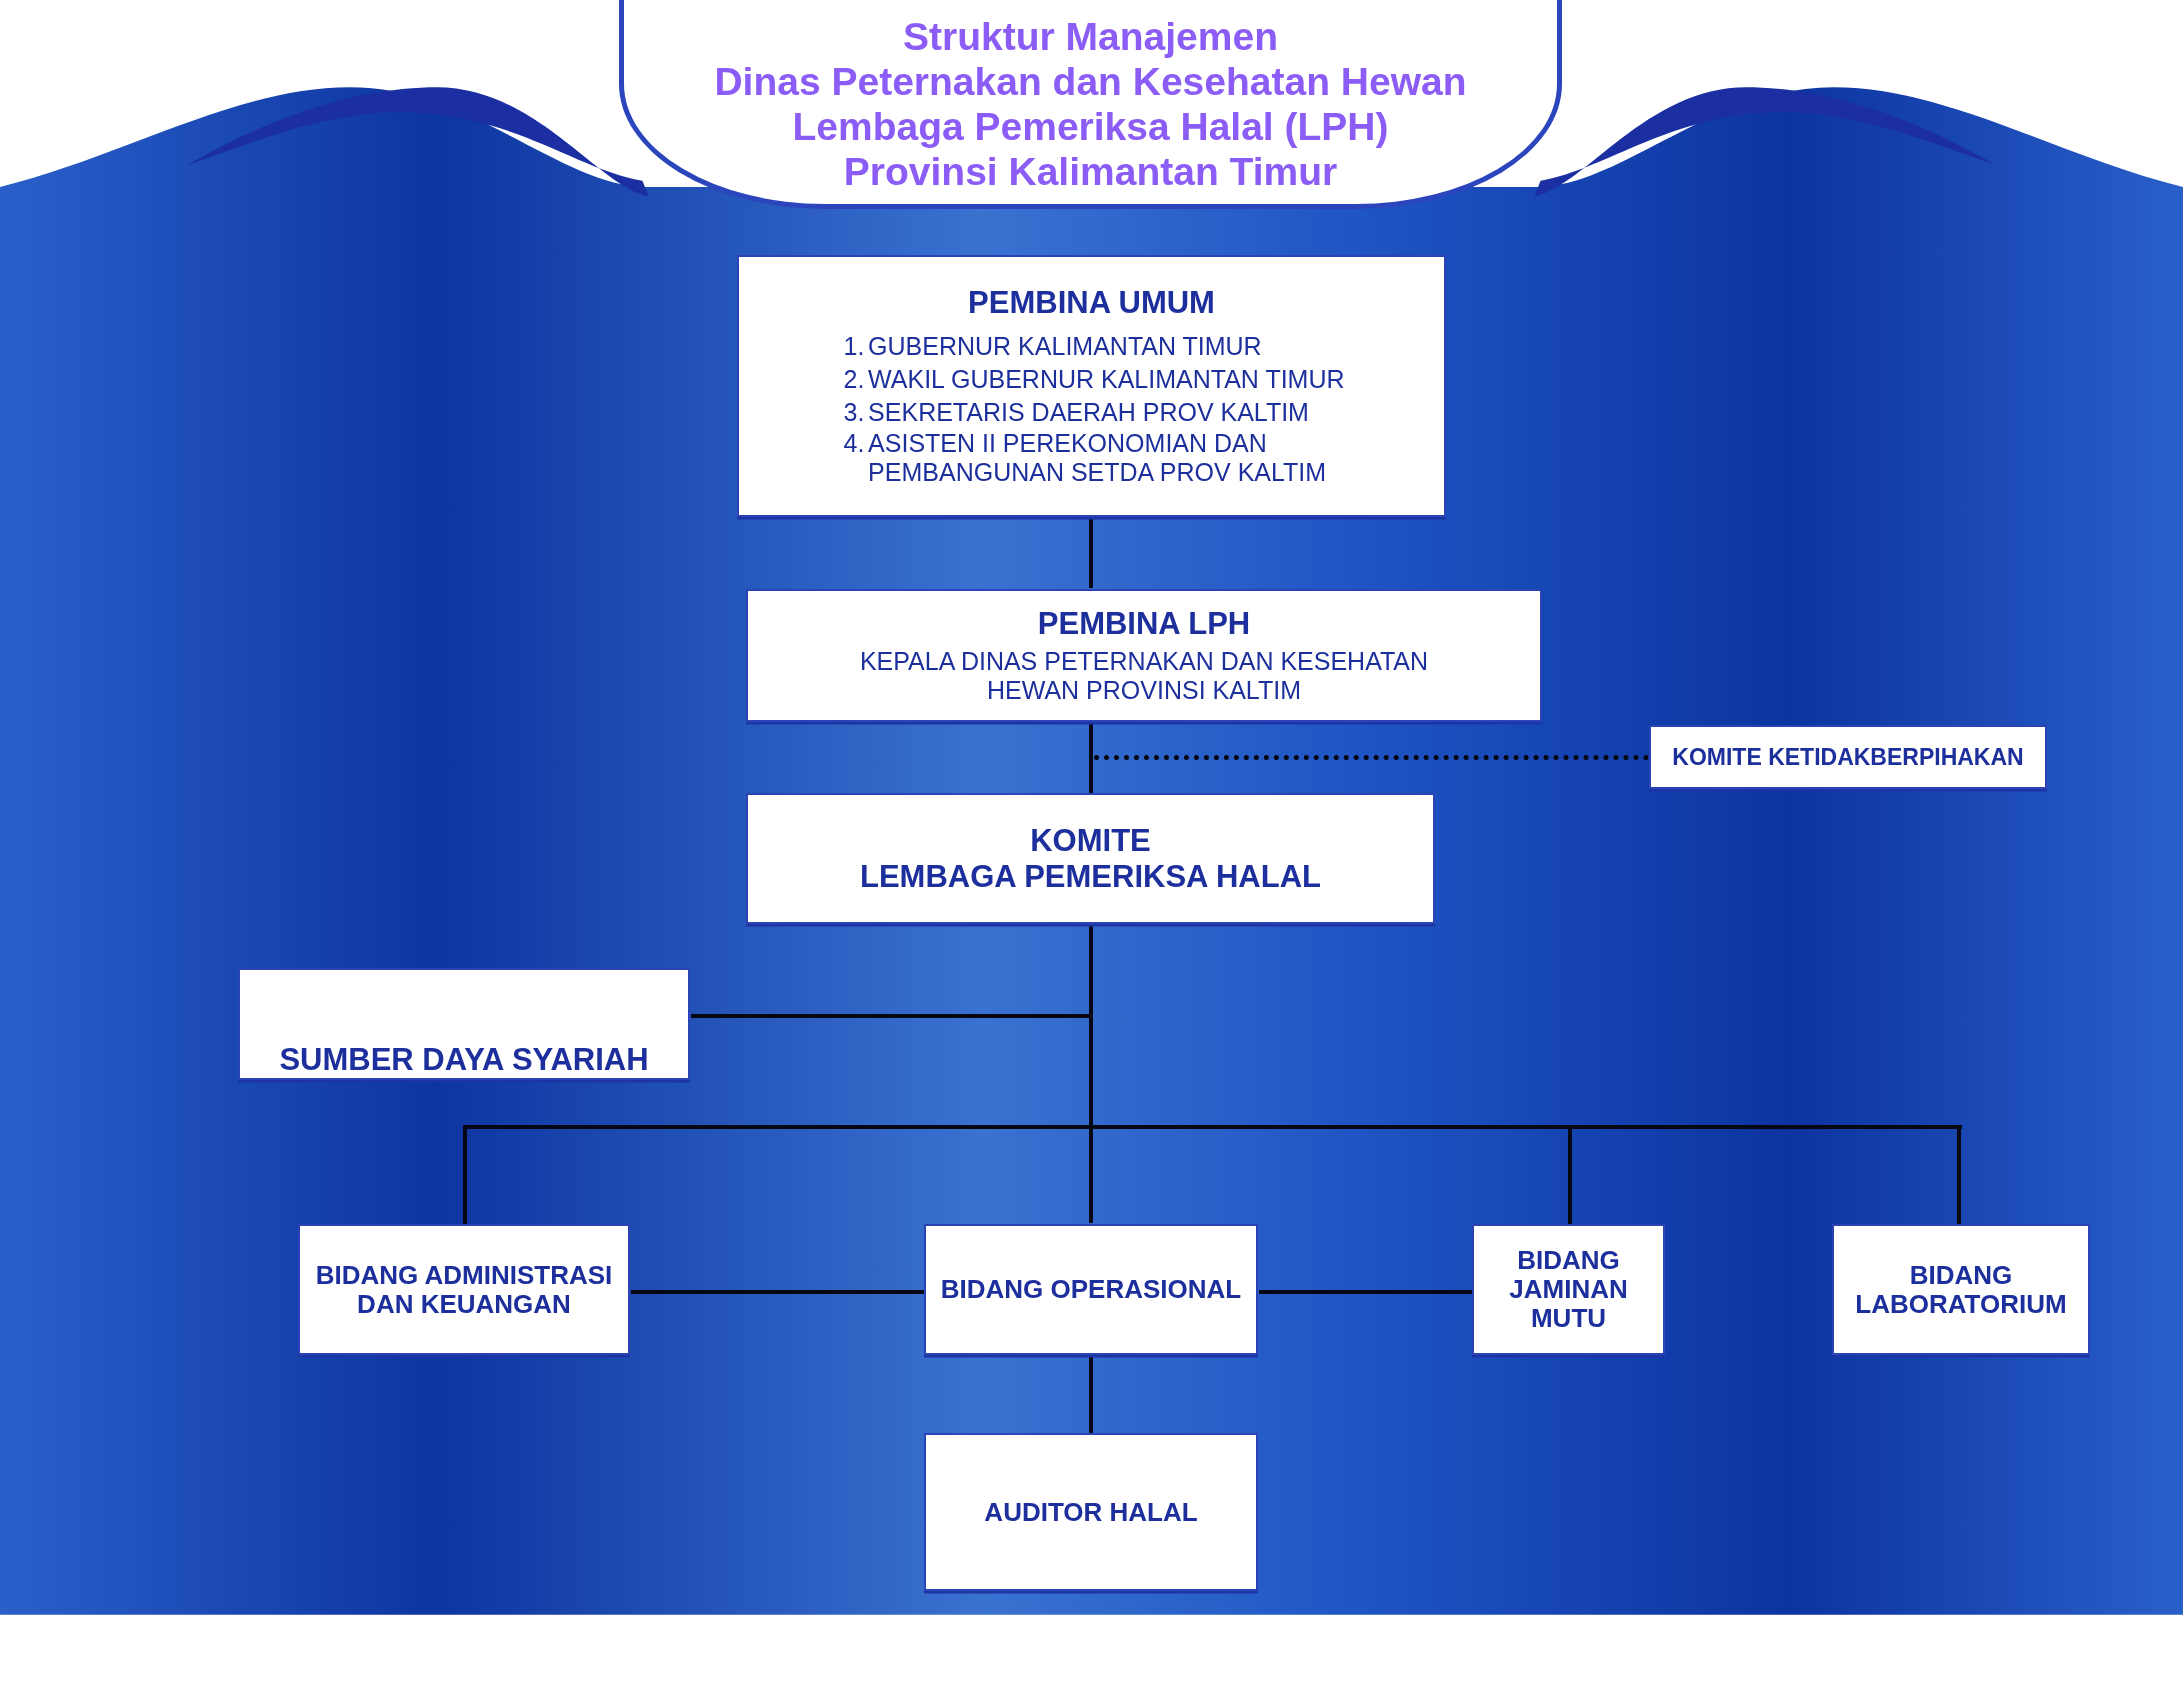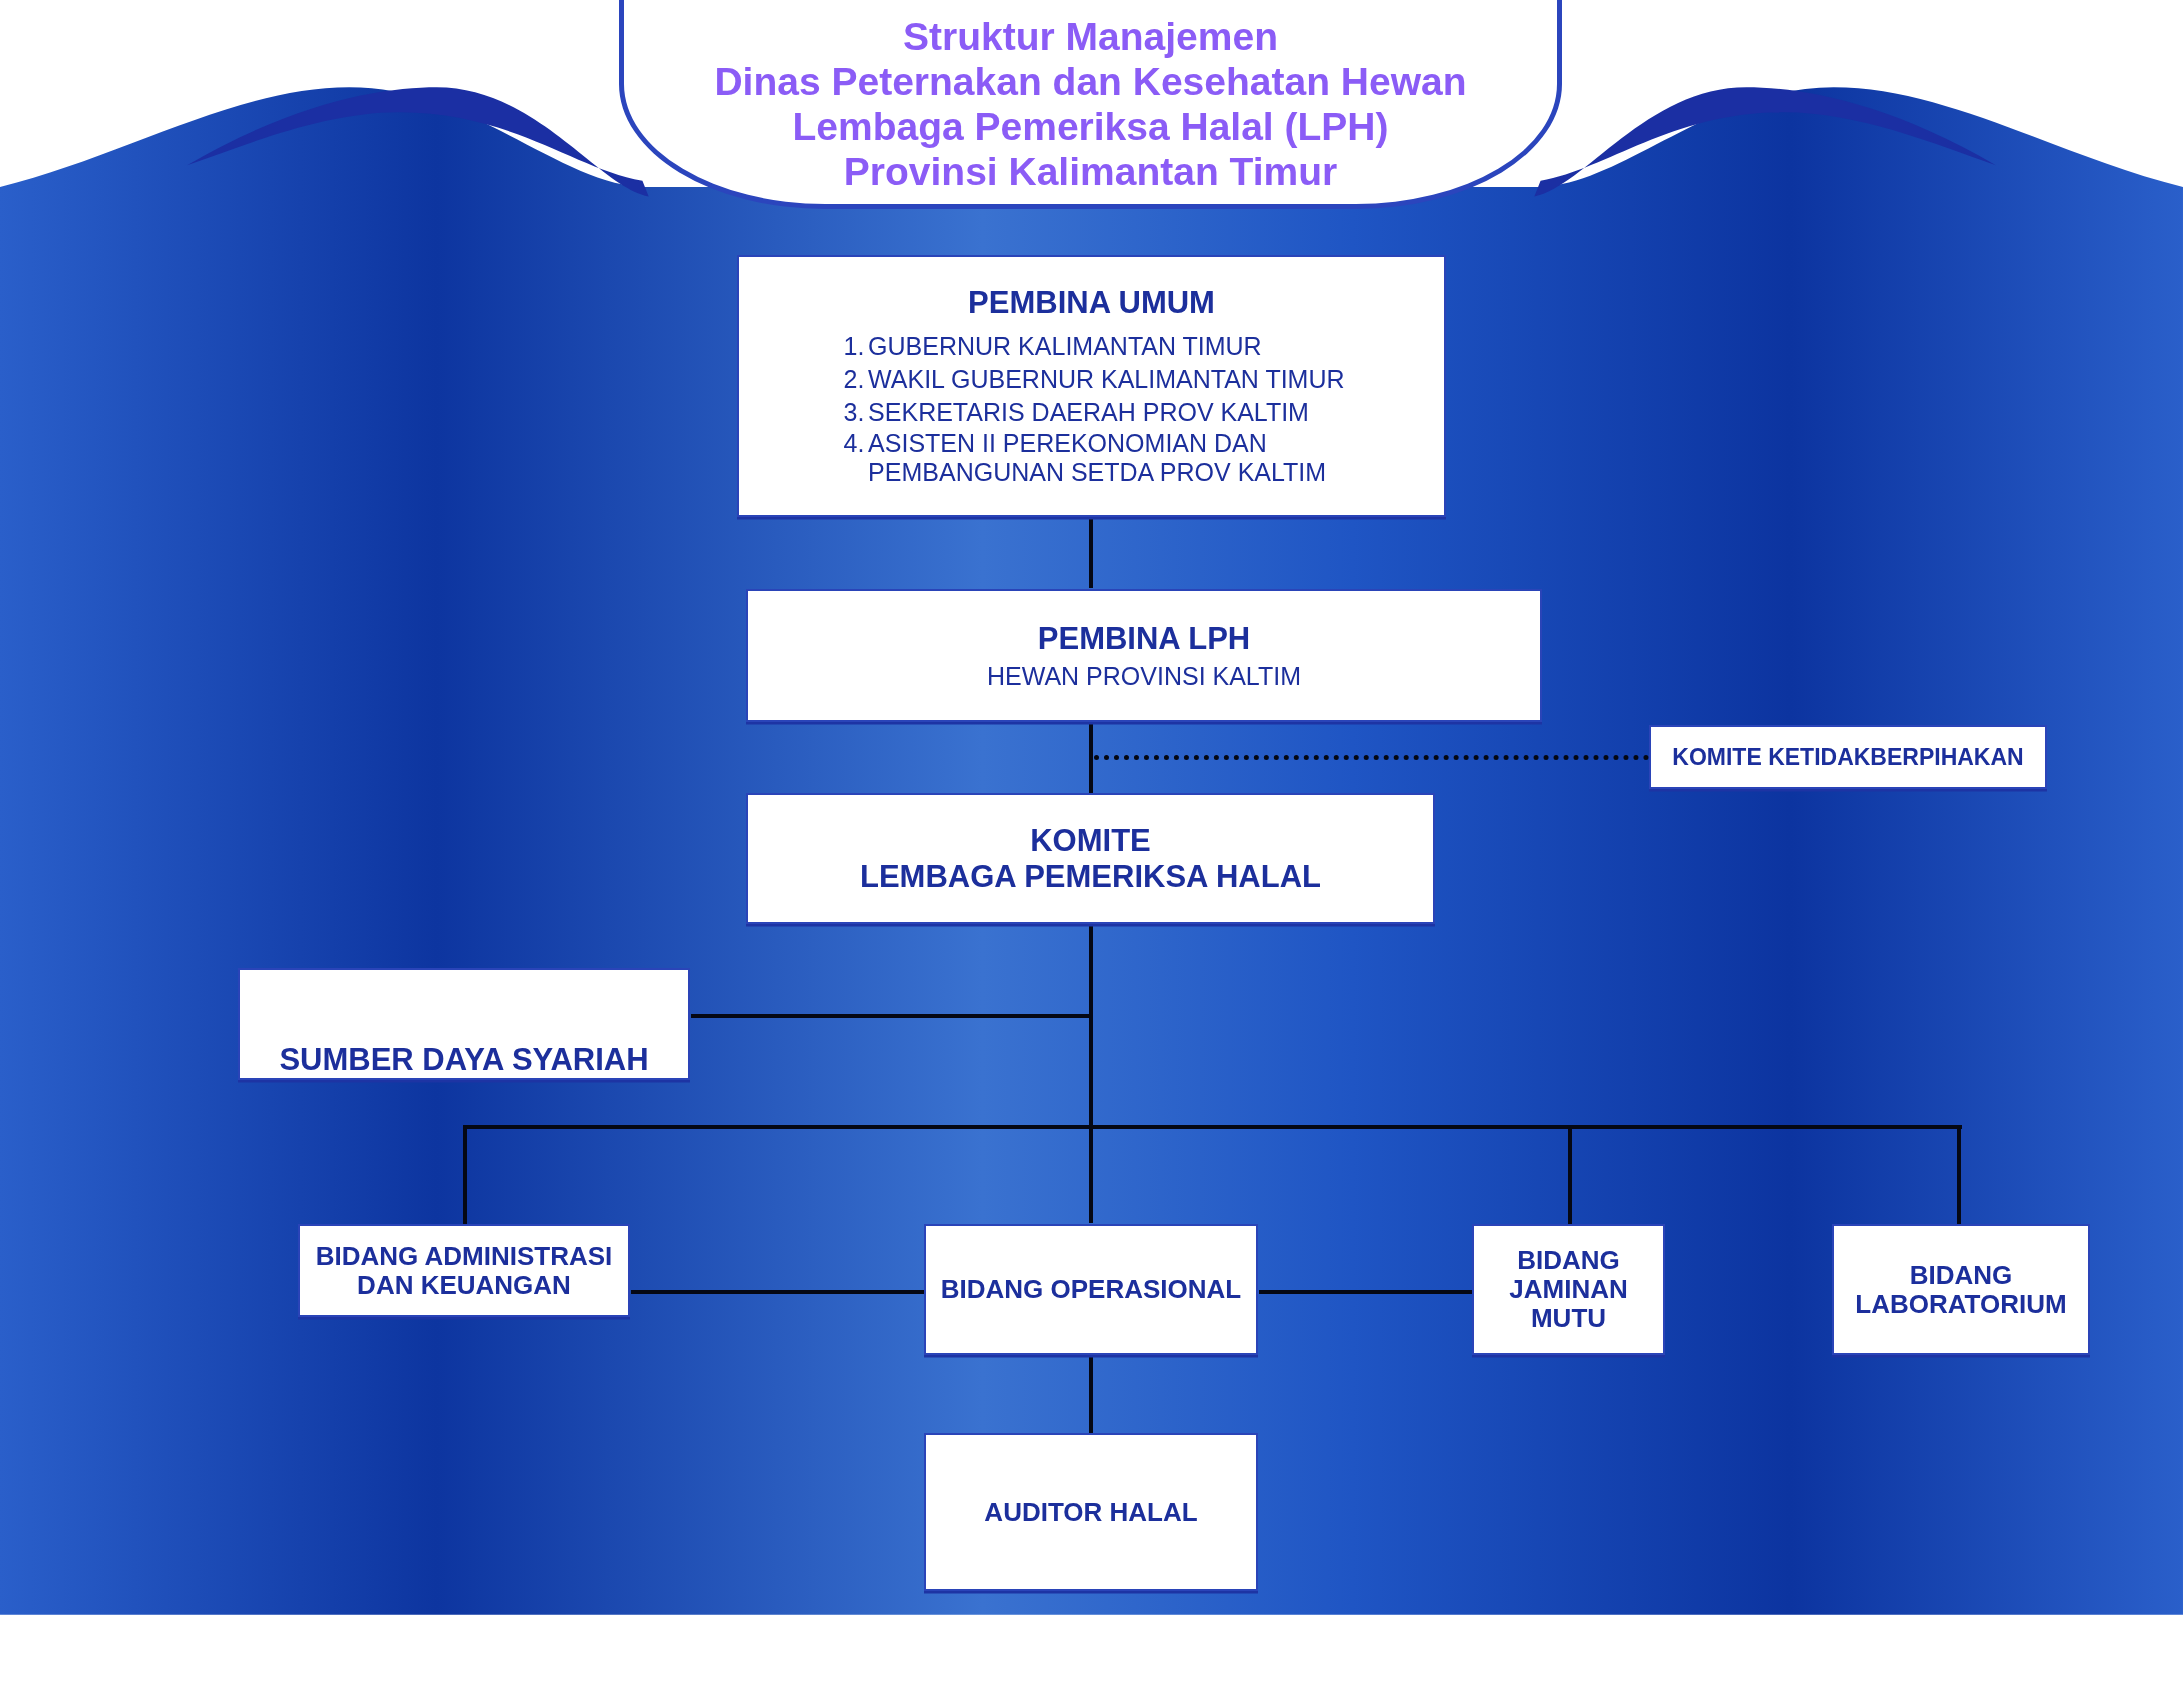--- a/index.html
+++ b/index.html
@@ -91,37 +91,38 @@
       </li>
     <li style="line-height:29px;">
         <span class="num"></span>
         <span>PEMBANGUNAN SETDA PROV KALTIM</span>
       </li>
   </ul>
 </div>
 
 <div class="box" style="left:746px;top:589px;width:796px;height:133px;">
   <div class="head" style="margin-bottom:5px;">PEMBINA LPH</div>
+  <div class="sub">KEPALA DINAS PETERNAKAN DAN KESEHATAN</div>
   <div class="sub">HEWAN PROVINSI KALTIM</div>
 </div>
 
 <div class="box" style="left:1649px;top:725px;width:398px;height:64px;">
   <div class="small-head">KOMITE KETIDAKBERPIHAKAN</div>
 </div>
 
 <div class="box" style="left:746px;top:793px;width:689px;height:131px;">
   <div class="head">KOMITE</div>
   <div class="head">LEMBAGA PEMERIKSA HALAL</div>
 </div>
 
 <div class="box" style="left:238px;top:968px;width:452px;height:112px;justify-content:flex-end;">
   <div class="head">SUMBER DAYA SYARIAH</div>
 </div>
 
-<div class="box" style="left:298px;top:1224px;width:332px;height:93px;">
+<div class="box" style="left:298px;top:1224px;width:332px;height:131px;">
   <div class="mid-head">BIDANG ADMINISTRASI</div>
   <div class="mid-head">DAN KEUANGAN</div>
 </div>
 
 <div class="box" style="left:924px;top:1224px;width:334px;height:131px;">
   <div class="mid-head">BIDANG OPERASIONAL</div>
 </div>
 
 <div class="box" style="left:1472px;top:1224px;width:193px;height:131px;">
   <div class="mid-head">BIDANG</div>

